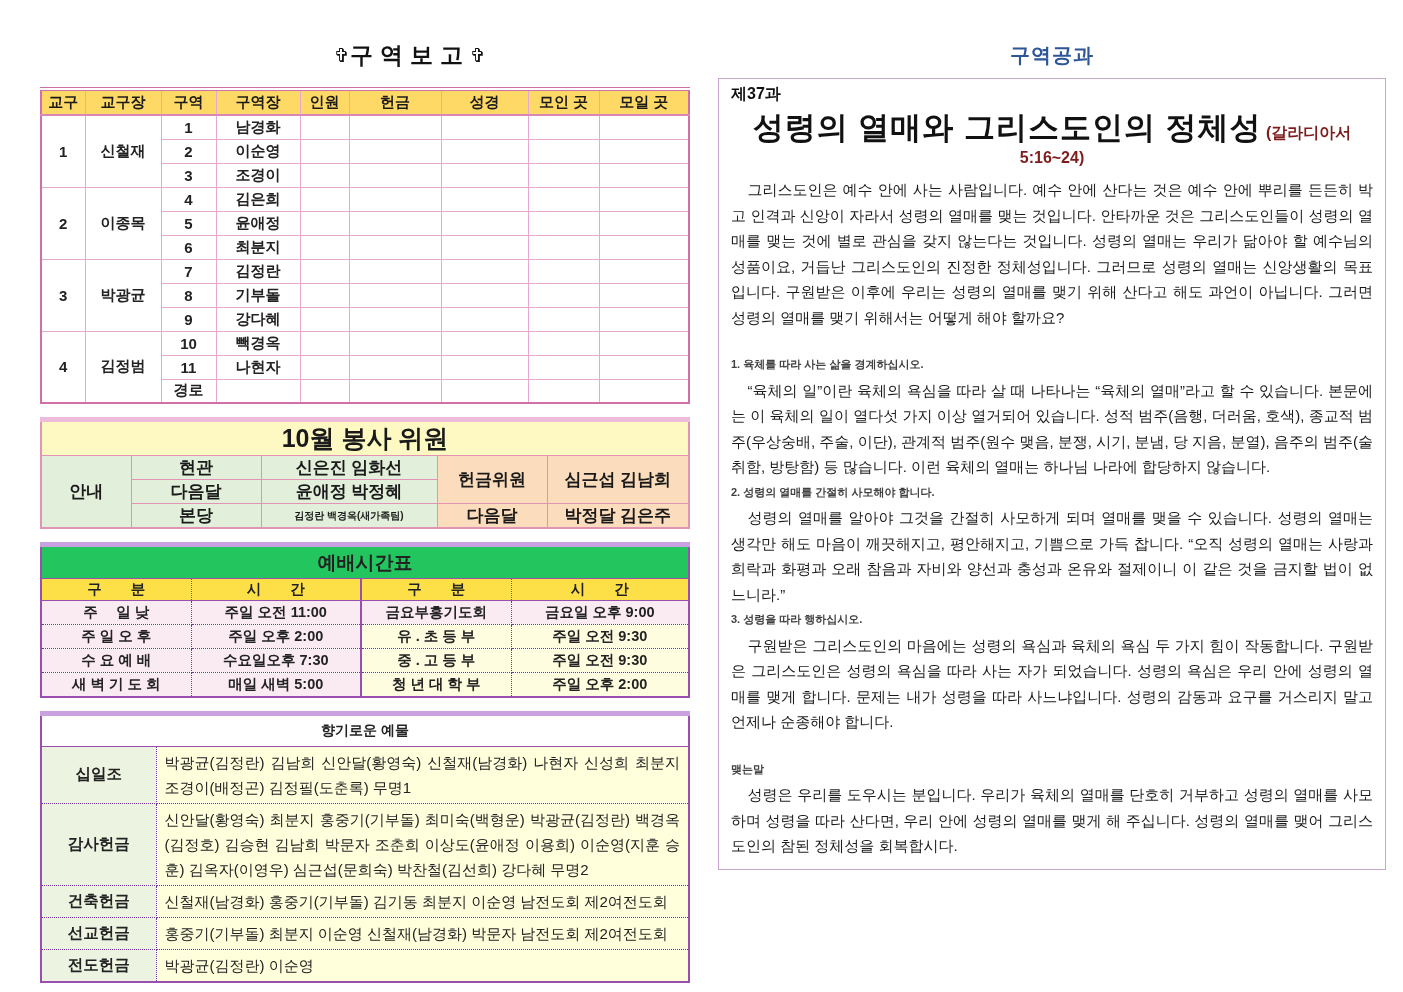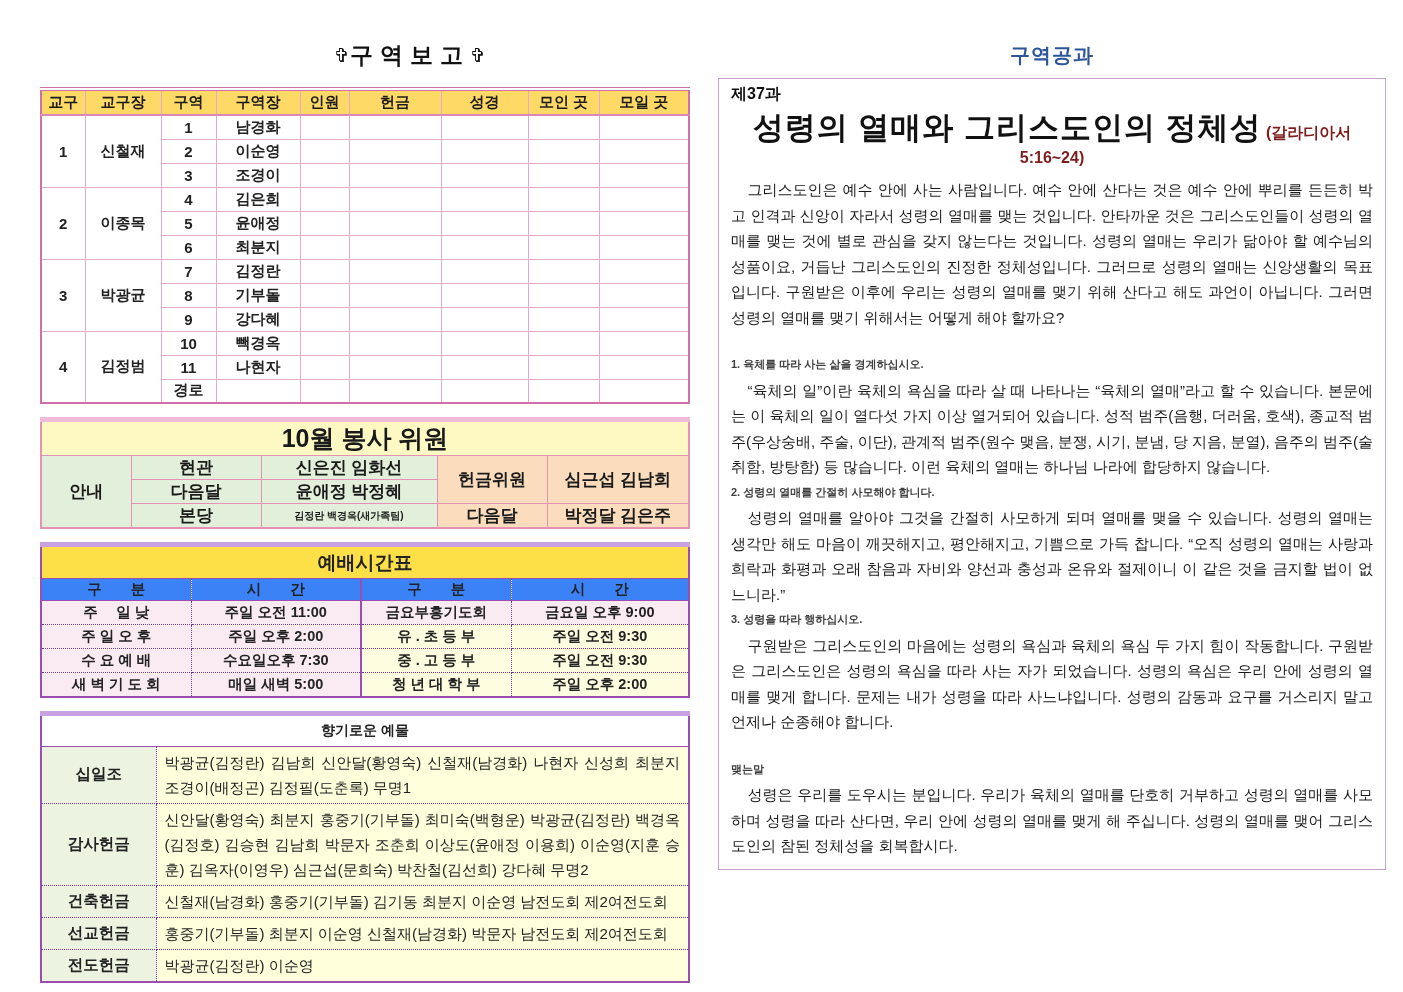--- a/index.html
+++ b/index.html
@@ -30,23 +30,23 @@
   .committee td { border: 1.5px solid #e394b4; text-align: center; font-weight: bold; color: #1a1a1a; }
   .committee .title { background: #fef9c3; font-size: 25px; height: 33px; }
   .committee .green { background: #e2efda; font-size: 17px; height: 23px; }
   .committee .peach { background: #fbddbd; font-size: 17px; }
   .committee .small { font-size: 10px; }
 
   
   .schedule { border: 2px solid #9a4fb0; border-top: 5px solid #c9a0e0; }
   .schedule td { border: 1px dotted #7030a0; text-align: center; height: 24px;
     font-size: 14.5px; font-weight: 600; color: #222; }
-  .schedule .title { background: #fde047; font-size: 19px; font-weight: bold; height: 34px;
+  .schedule .title { background: #22c55e; font-size: 19px; font-weight: bold; height: 34px;
     border-bottom: 1.5px solid #9a4fb0; }
-  .schedule .head { background: #3b82f6; height: 22px; border-bottom: 1.5px solid #9a4fb0; font-family: Liberation Serif, serif; }
+  .schedule .head { background: #fde047; height: 22px; border-bottom: 1.5px solid #9a4fb0; font-family: Liberation Serif, serif; }
   .schedule .pink { background: #faeaf2; }
   .schedule .cream { background: #fffde0; }
   .schedule .mid { border-left: 2px solid #9a4fb0; }
 
   
   .offerings { border: 2px solid #9a4fb0; border-top: 5px solid #c9a0e0; }
   .offerings td { border: 1px dotted #7030a0; font-size: 15px; color: #222; }
   .offerings .title { background: #fff; font-size: 14px; font-weight: bold; height: 33px;
     text-align: center; border-bottom: 1.5px solid #9a4fb0; }
   .offerings .label { background: #edf3e1; text-align: center; font-weight: bold; font-size: 15.5px; }

